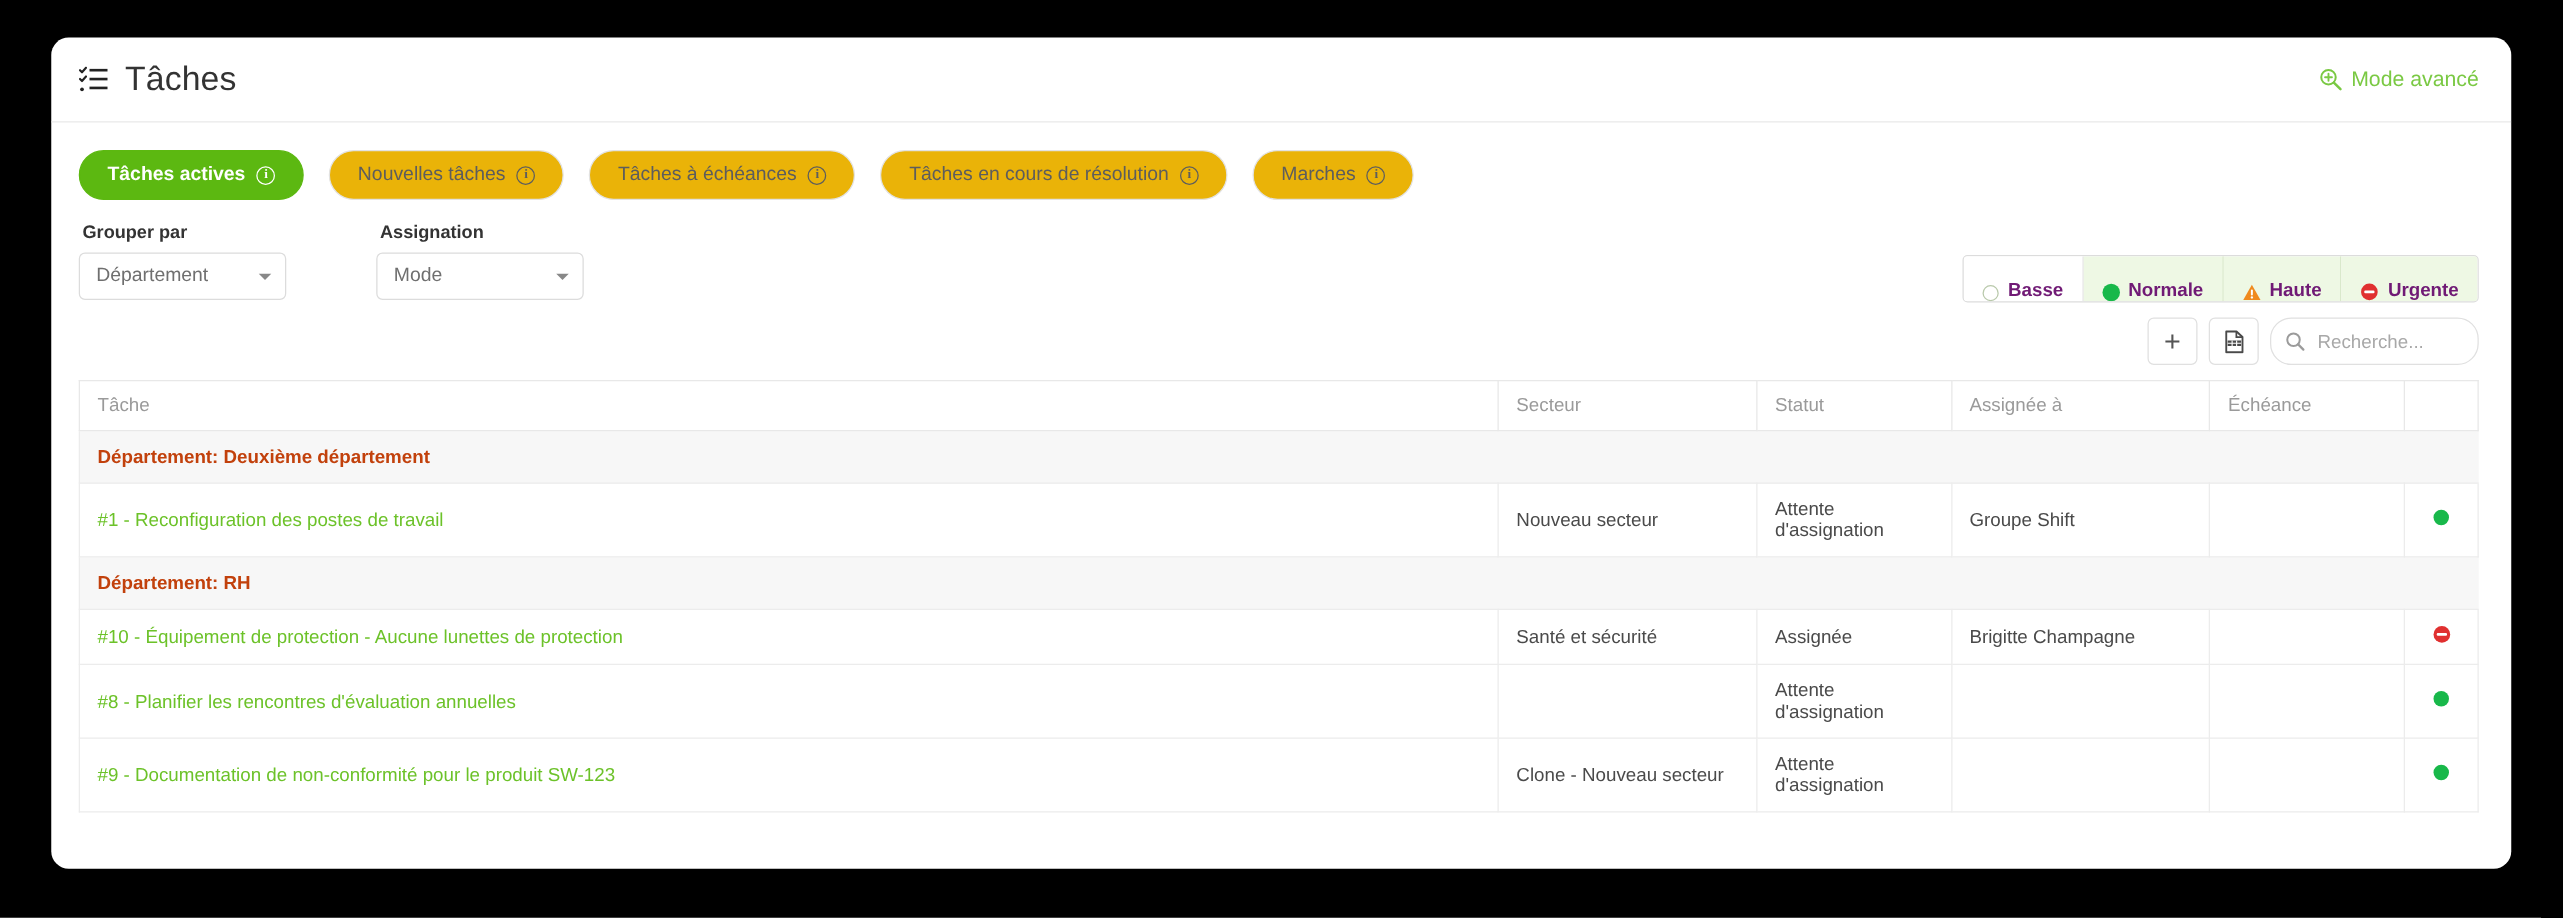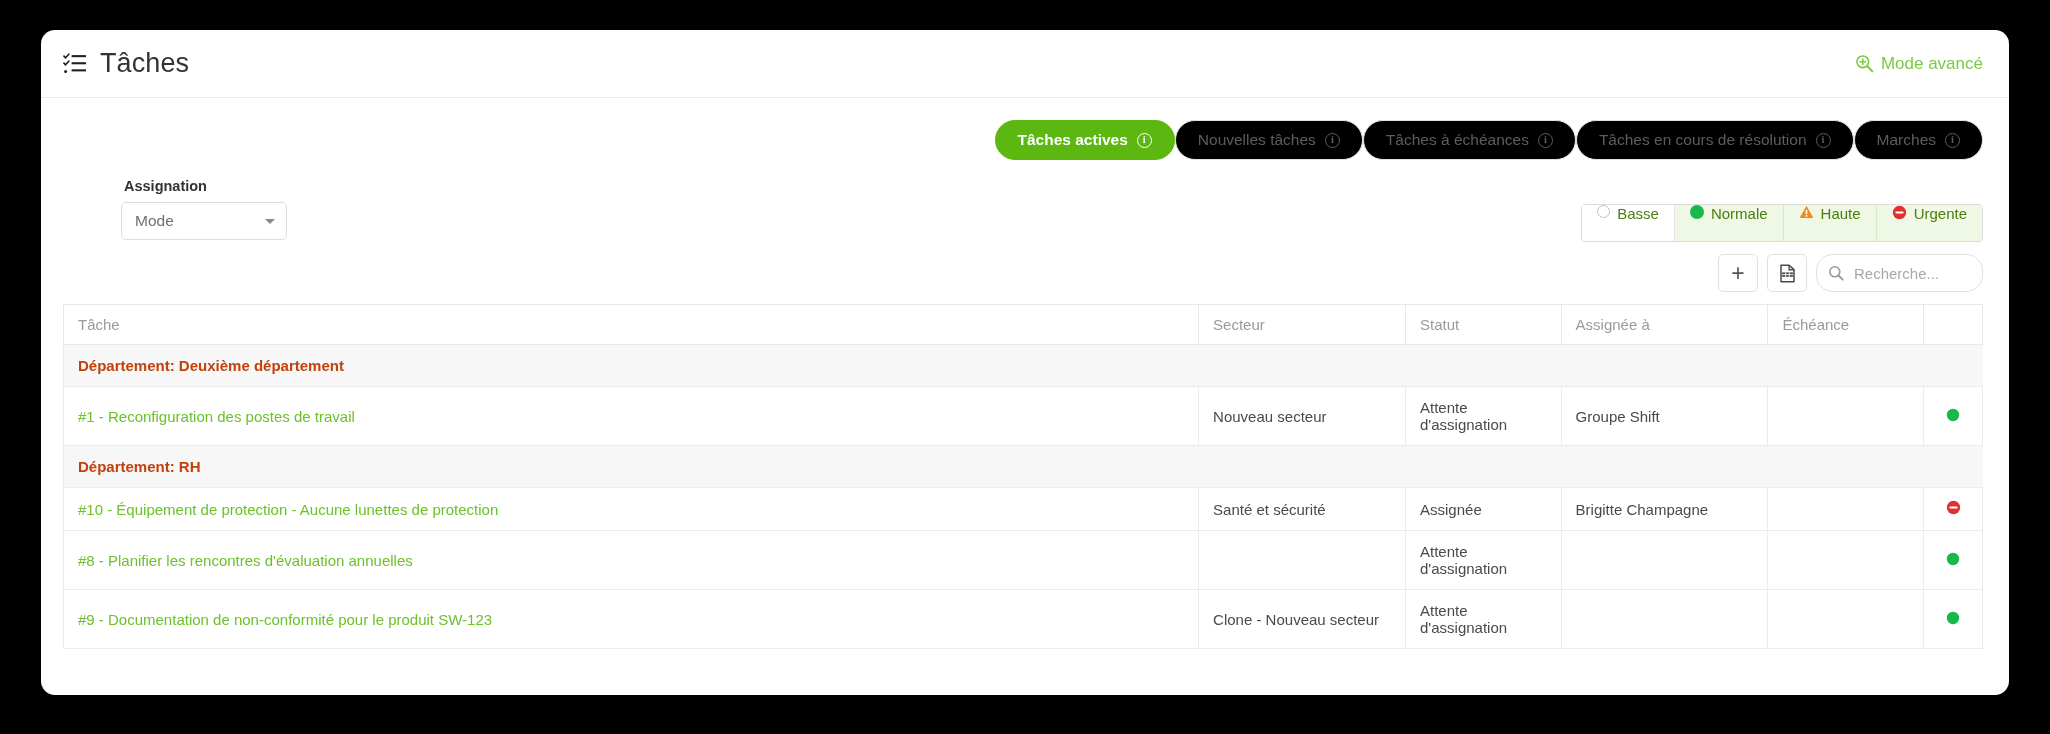--- a/index.html
+++ b/index.html
@@ -37,30 +37,29 @@
   .adv-mode {
     margin-left: auto;
     display: flex; align-items: center; gap: 7px;
     color: #7ac943; font-size: 17px; cursor: pointer;
     white-space: nowrap;
   }
   .adv-mode svg { width: 19px; height: 19px; display:block; }
 
   
   .tabs-row {
-    display: flex; align-items: center; gap: 0;
+    display: flex; align-items: center; gap: 20px;
     padding: 22px 26px 0 22px;
-    justify-content: flex-end;
   }
   .tab {
     height: 40px; border-radius: 22px;
     display: inline-flex; align-items: center; gap: 9px;
     padding: 0 22px;
     font-size: 15.5px; color: #5d5d5d;
-    border: 1px solid #e2e2e2; background: #000000;
+    border: 1px solid #e2e2e2; background: #eab308;
     cursor: pointer; white-space: nowrap;
   }
   .tab.active {
     background: #5cb811; border-color: #5cb811;
     color: #ffffff; font-weight: 600;
   }
   .info-i {
     width: 15px; height: 15px; border-radius: 50%;
     border: 1.4px solid currentColor;
     font-size: 10.5px; line-height: 12.5px; text-align: center;
@@ -99,26 +98,27 @@
   }
 
   
   .priority-group {
     position: absolute; right: 26px; top: 44px;
     display: flex;
     border: 1px solid #dcdcdc; border-radius: 4px;
     overflow: hidden; height: 38px;
   }
   .prio {
-    display: flex; align-items: flex-start; gap: 7px;
+    display: flex; align-items: flex-end; gap: 7px;
     padding: 0 15px;
-    font-size: 15px; color: #4d7c0f;
+    font-size: 15px; color: #701a75;
     background: #eef8e4; cursor: pointer;
     border-right: 1px solid #d9e8cb;
     white-space: nowrap;
+    font-weight: bold;
   }
   .prio:last-child { border-right: 0; }
   .prio.off { background: #ffffff; border-right-color: #e4e4e4; }
   .dot-empty {
     width: 13px; height: 13px; border-radius: 50%;
     border: 1.6px solid #b9c9ab; background: #fff; flex: none;
   }
   .dot-green {
     width: 14px; height: 14px; border-radius: 50%;
     background: #18b84a; flex: none;
@@ -244,20 +244,27 @@
       <i class="info-i">i</i>
     </div>
     <div class="tab">
       <span>Marches</span>
       <i class="info-i">i</i>
     </div>
   </div>
 
   <div class="filters-row">
 
+    <div class="field-group">
+      <div class="field-label">Grouper par</div>
+      <div class="select-box w1">
+        <span>Département</span>
+        <span class="caret"></span>
+      </div>
+    </div>
 
     <div class="field-group" style="margin-left:58px;">
       <div class="field-label">Assignation</div>
       <div class="select-box w2">
         <span>Mode</span>
         <span class="caret"></span>
       </div>
     </div>
 
     <div class="priority-group">

